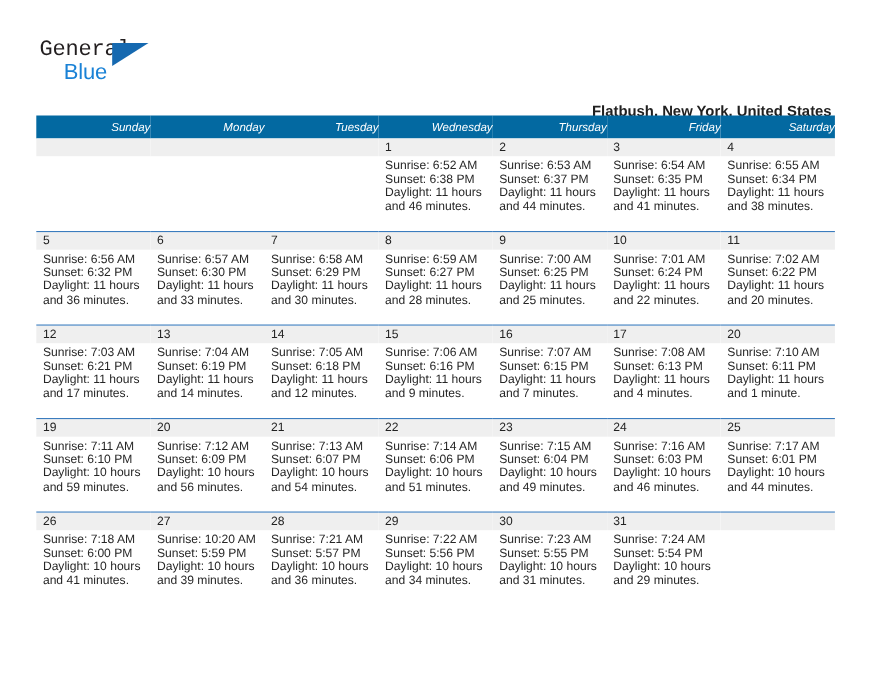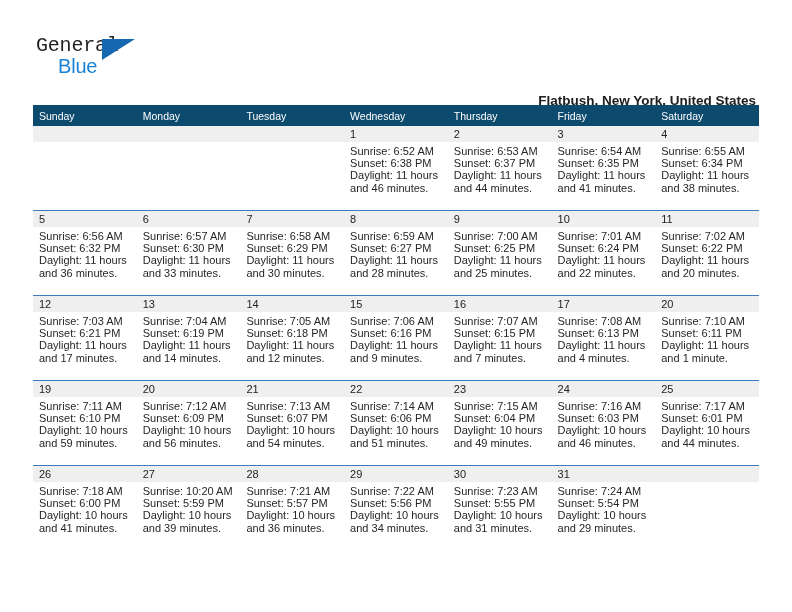--- a/index.html
+++ b/index.html
@@ -92,28 +92,29 @@
   .calendar {
     position: absolute;
     left: 33px;
     top: 105px;
     width: 726px;
     border-collapse: collapse;
     table-layout: fixed;
   }
 
   .calendar th {
-    background: #0c4a6e;
+    background: #0369a1;
     color: #ffffff;
     font-size: 10.5px;
     font-weight: normal;
-    text-align: left;
+    text-align: right;
     padding: 4px 0 4px 6px;
     height: 13px;
     border: none;
+    font-style: italic;
   }
 
   .calendar td {
     vertical-align: top;
     padding: 0;
     width: 103.7px;
     height: 84px;
     border: none;
     border-top: 1px solid #3b7cbe;
     background: #ffffff;

